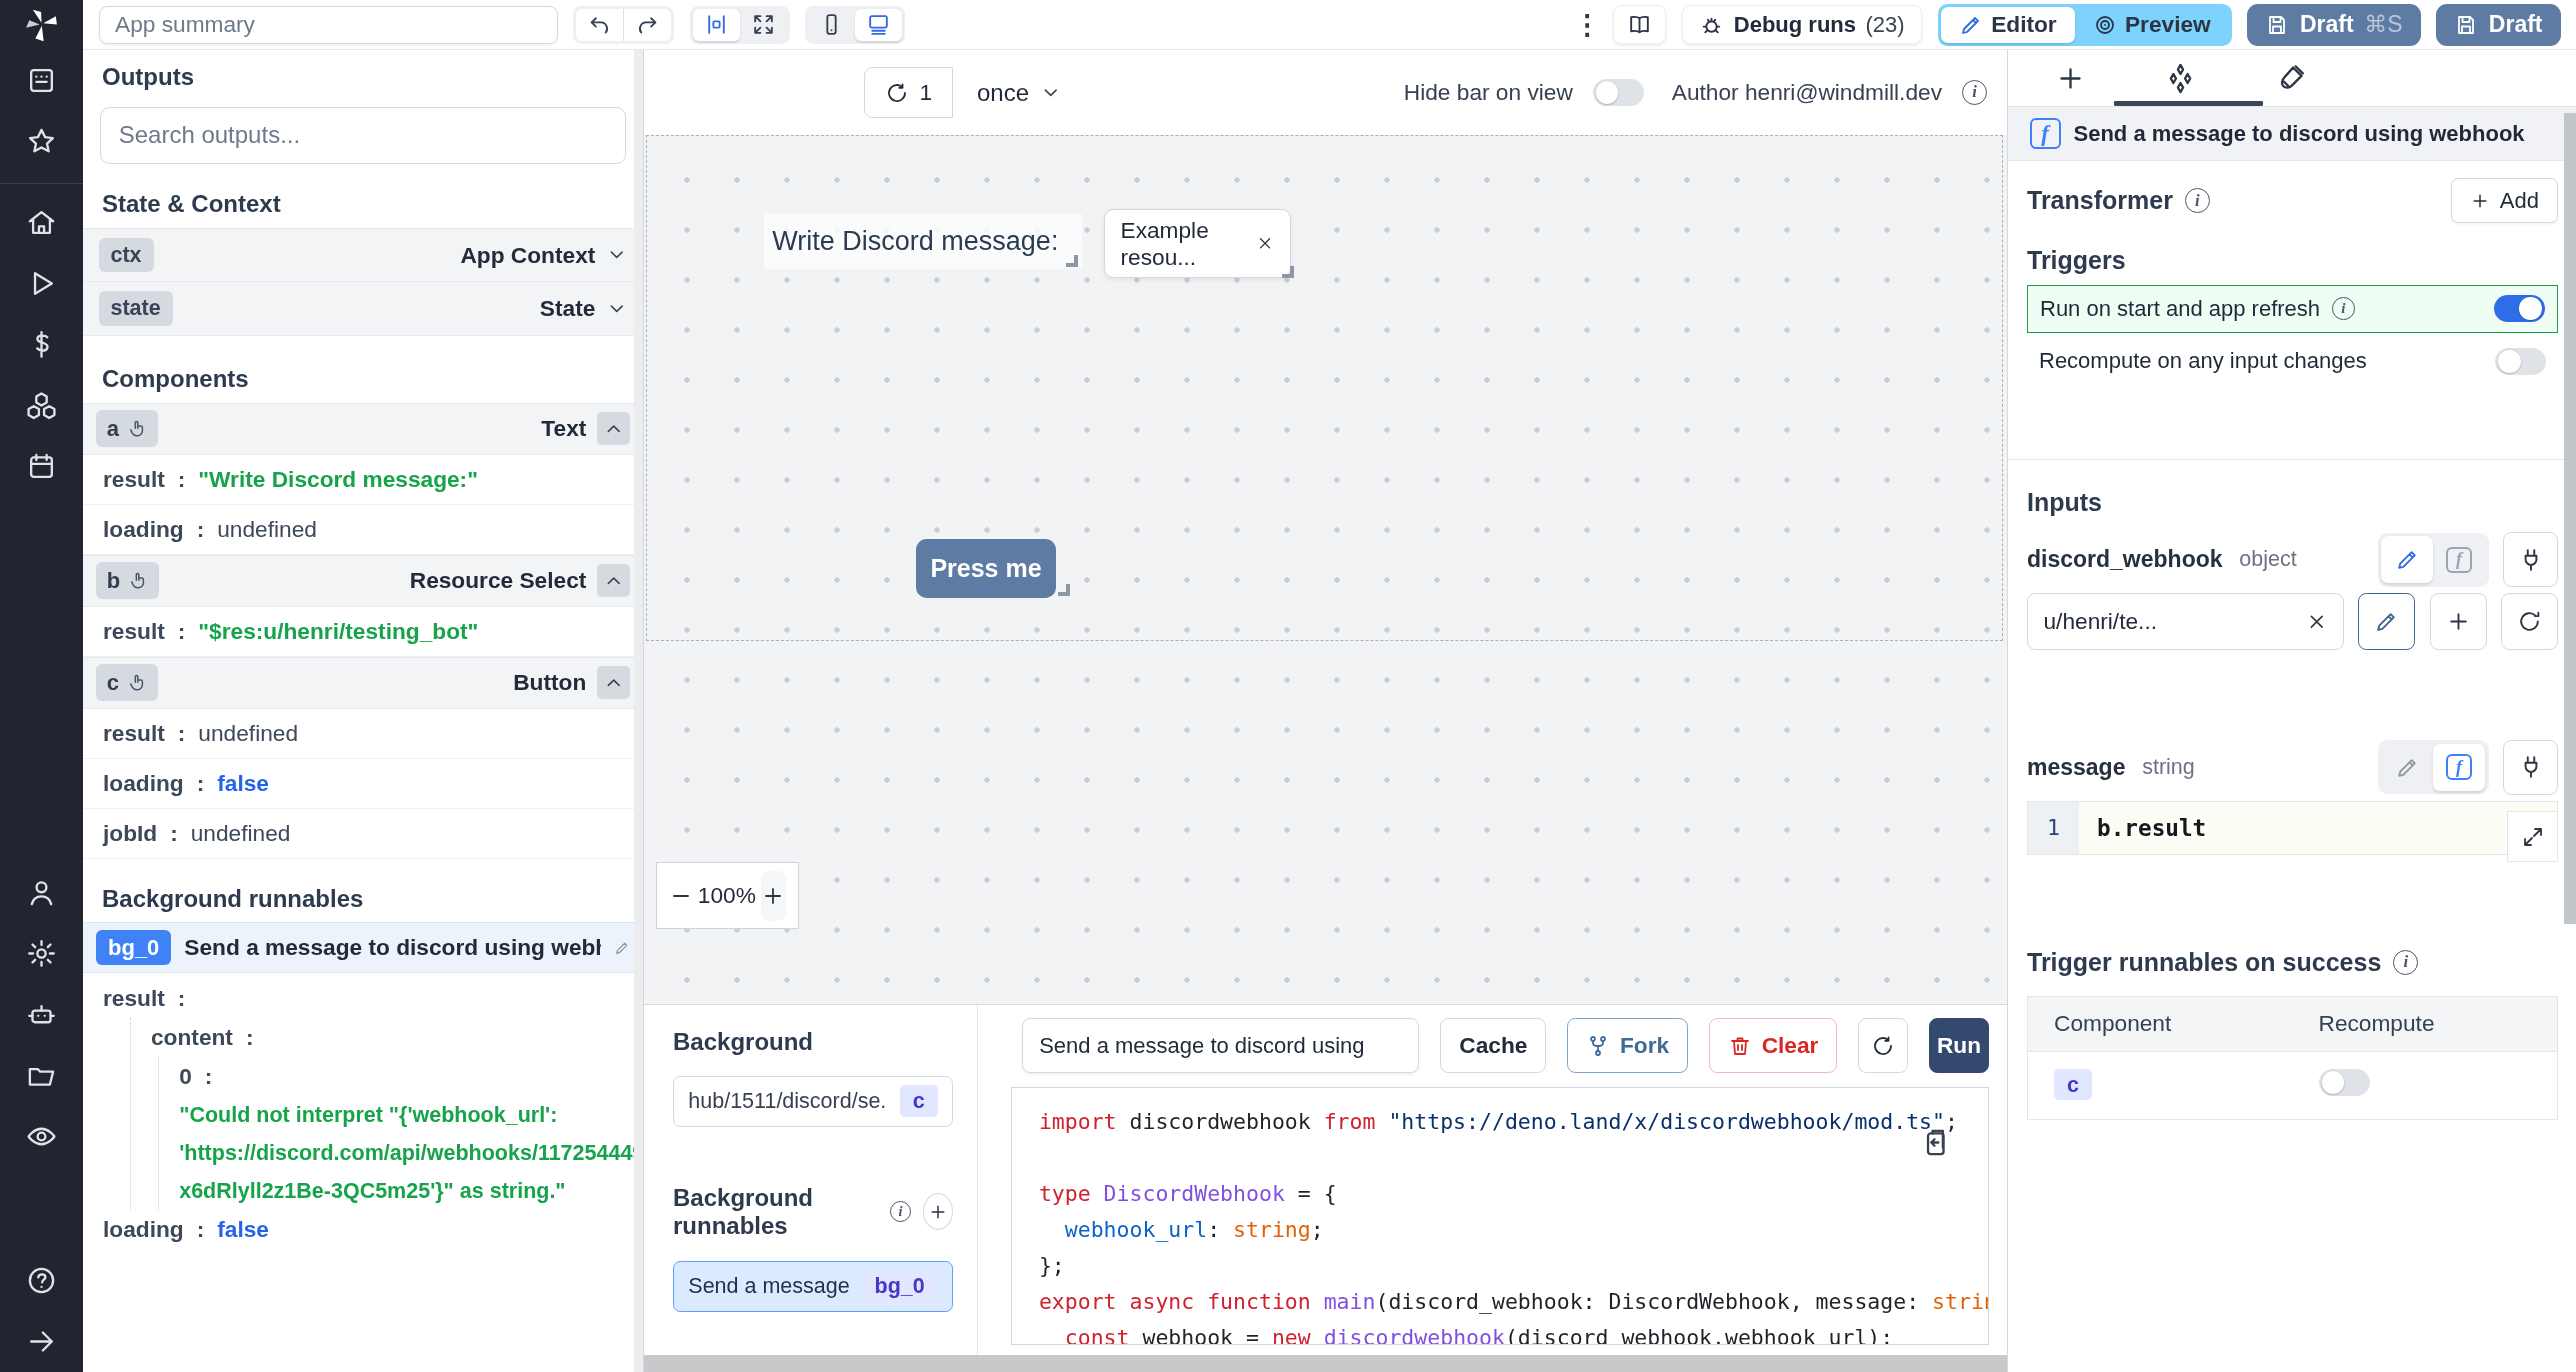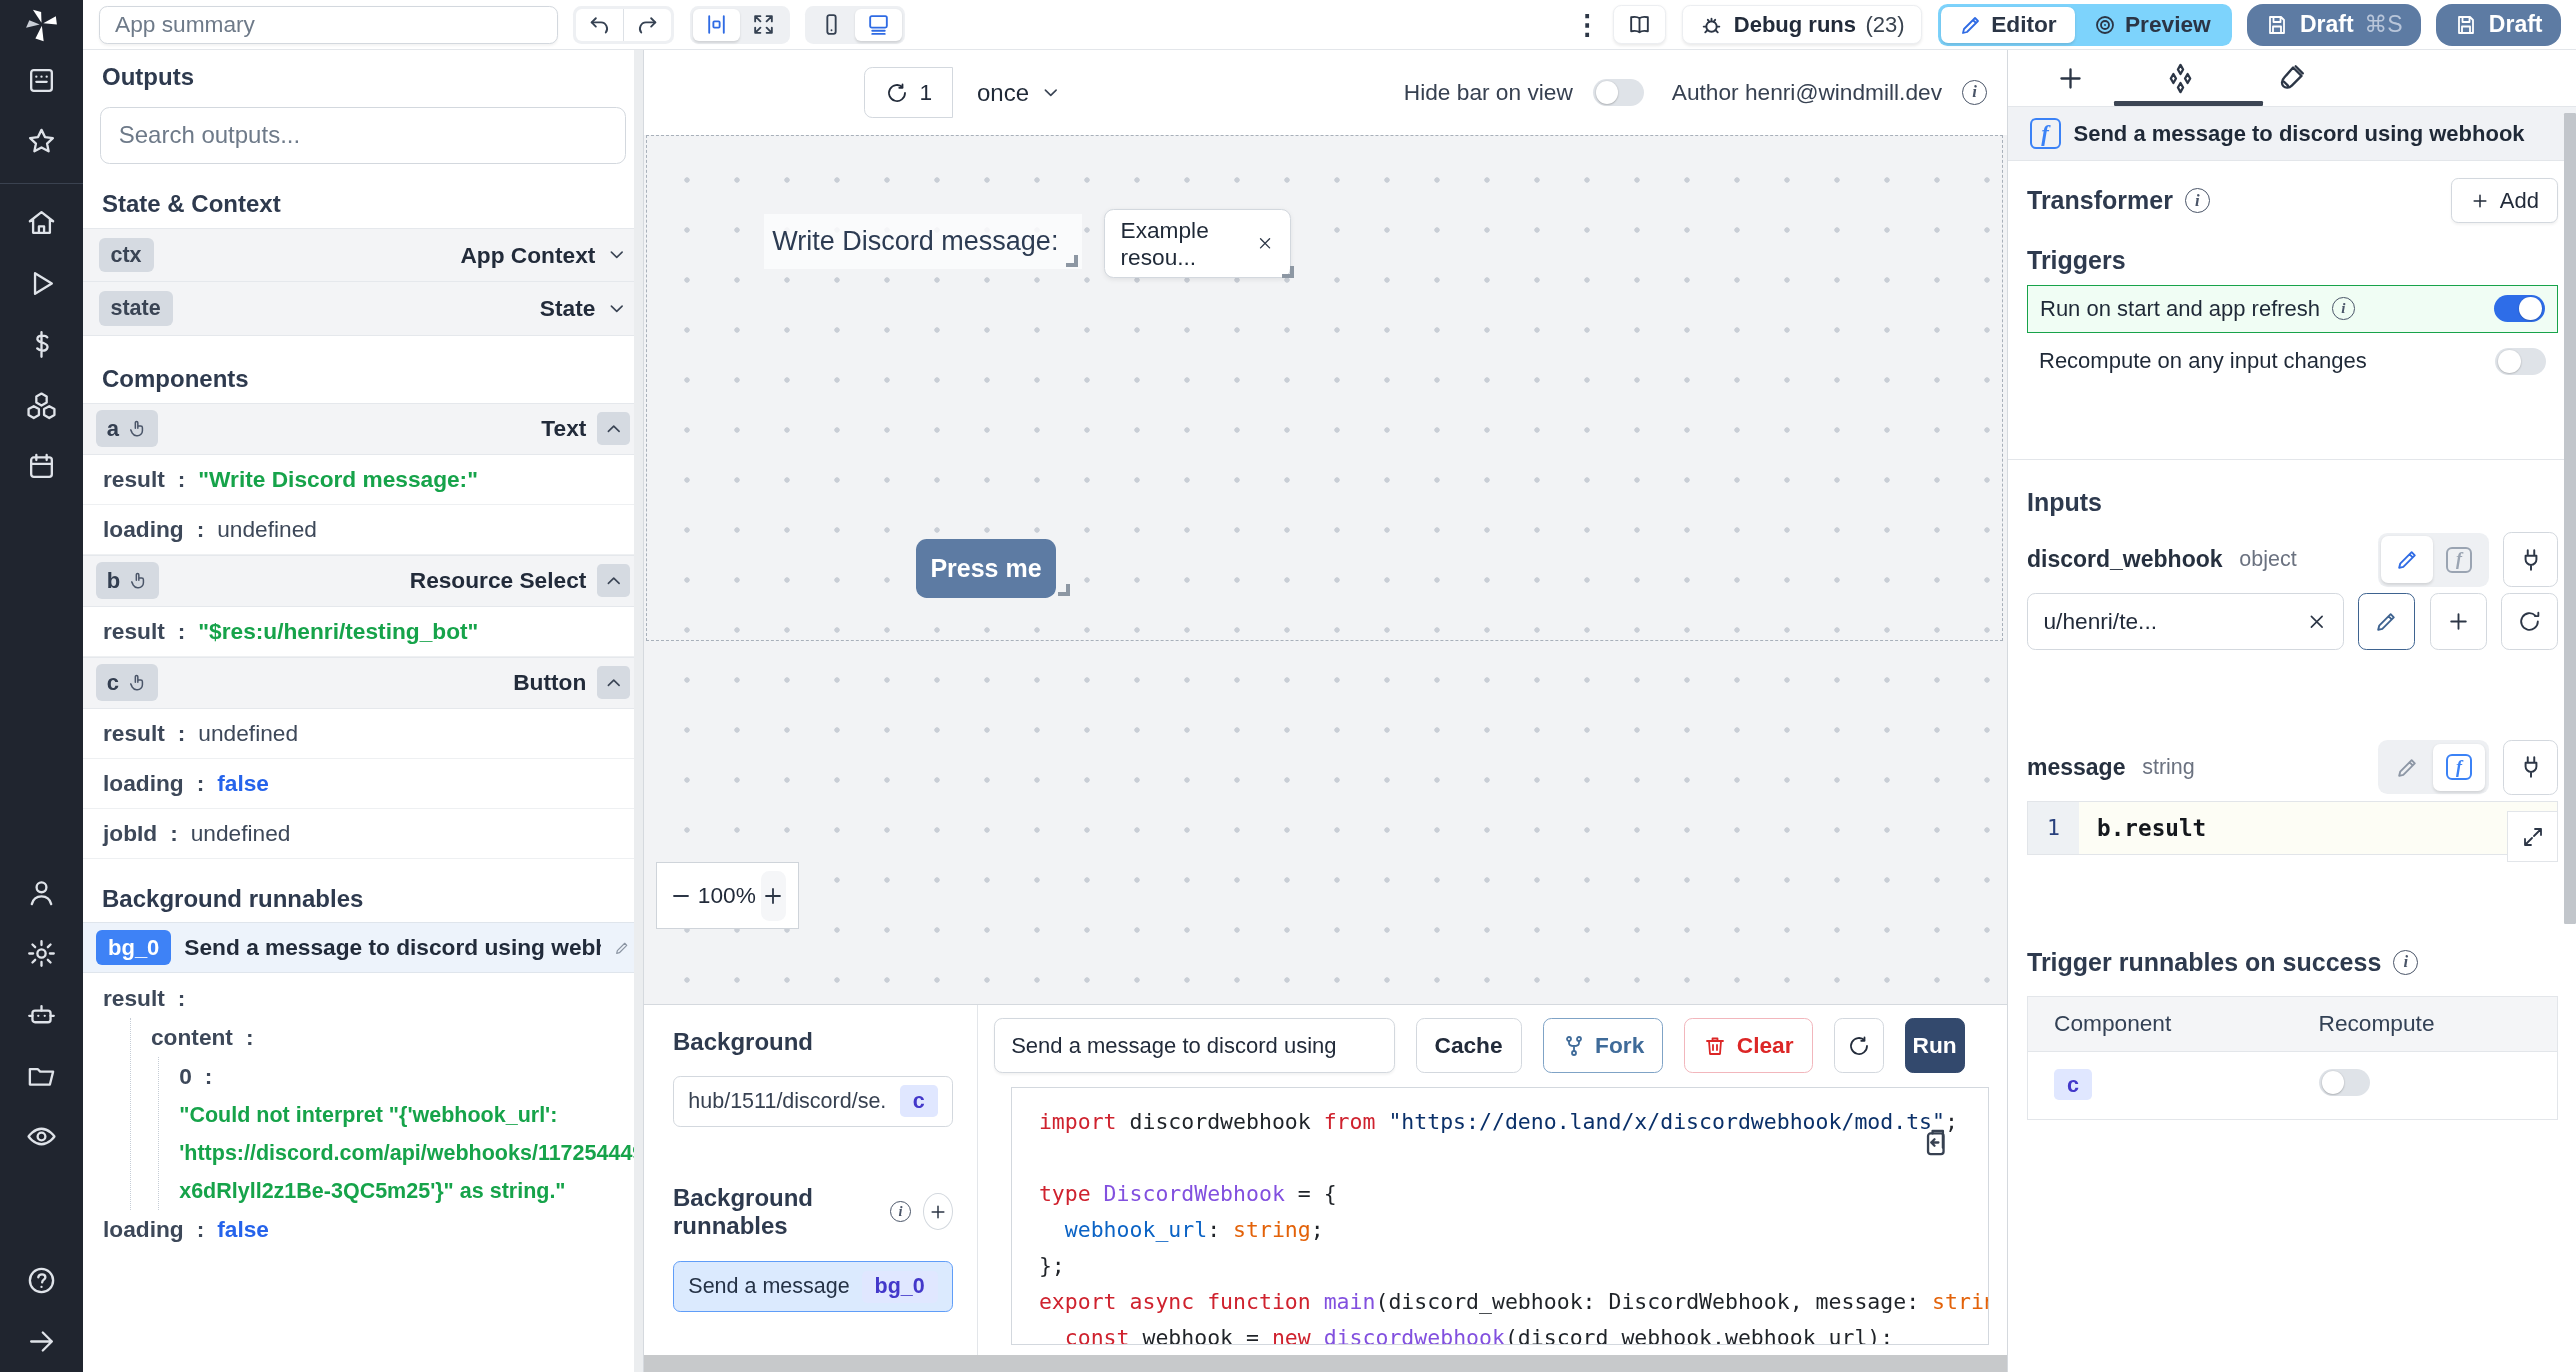--- a/index.html
+++ b/index.html
@@ -29,21 +29,21 @@
   .tb-spacer { flex:1; }
   .kebab { color:#2c3646; font-size:27.4px; letter-spacing:0; width:24px; text-align:center; cursor:pointer; font-weight:700; }
   .tb-btn { height:39px; background:#fff; border:0.6px solid #eceef1; box-shadow:0 1.2px 3px rgba(0,0,0,.08); border-radius:8.3px; display:flex; align-items:center; justify-content:center; padding:0 16.7px; gap:9.5px; color:#222b3a; font-weight:700; font-size:22px; cursor:pointer; }
   .tb-btn svg { width:25px; height:25px; color:#2c3646; }
   .tb-count { font-weight:400; color:#39434f; }
   .seg { display:flex; background:#7dd3fc; border-radius:9.5px; padding:3px; height:42px; }
   .seg-cell { display:flex; align-items:center; gap:8.3px; padding:0 18px; border-radius:7.2px; font-weight:700; font-size:22.7px; color:#2b3545; cursor:pointer; }
   .seg-cell.active { background:#fff; box-shadow:0 1.2px 3px rgba(0,0,0,.12); }
   .seg-cell svg { width:24px; height:24px; }
   .pencil-blue { color:#2f6be4; }
-  .slate-btn { height:42px; background:#5d7ba3; border-radius:16px; color:#fff; display:flex; align-items:center; gap:10.7px; padding:0 18px; font-weight:700; font-size:23px; cursor:pointer; }
+  .slate-btn { height:42px; background:#5d7ba3; border-radius:11px; color:#fff; display:flex; align-items:center; gap:10.7px; padding:0 18px; font-weight:700; font-size:23px; cursor:pointer; }
   .slate-btn svg { width:24px; height:24px; color:#fff; }
   .shortcut { color:#b9c6da; font-weight:400; }
 
   
   .content { position:absolute; left:83px; top:50px; right:0; bottom:0; display:flex; }
 
   
   .outputs { width:561px; background:#fff; border-right:1.2px solid #d5d9de; position:relative; overflow:hidden; padding-top:13px; }
   .outputs::after { content:""; position:absolute; right:0; top:0; bottom:0; width:9.5px; background:#ebedef; }
   .sec-title { font-size:24px; font-weight:700; color:#2e3a4e; margin:0 0 0 19px; }
@@ -108,21 +108,21 @@
   .run-item .nm { font-size:21.5px; color:#374151; white-space:nowrap; overflow:hidden; flex:1; }
   .c-badge { background:#e0e7ff; color:#4338ca; font-weight:700; border-radius:4.8px; padding:3.6px 13px; font-size:21.5px; }
   .bgrun-head { margin-top:57px; display:flex; align-items:center; gap:9.5px; }
   .bgrun-head h3 { font-size:24px; color:#2e3a4e; }
   .plus-circle { width:37px; height:37px; border:1.2px solid #d3d8de; border-radius:50%; display:flex; align-items:center; justify-content:center; color:#2c3646; background:#fff; cursor:pointer; margin-left:2.4px; }
   .plus-circle svg { width:20px; height:20px; }
   .run-item.selected { margin-top:21.5px; background:#dbeafe; border:1.8px solid #5f9df8; }
   .run-item.selected .nm { color:#253246; }
 
   .code-col { flex:1; padding:13px 18px 0 15.5px; display:flex; flex-direction:column; min-width:0; }
-  .code-head { display:flex; gap:21px; align-items:center; }
+  .code-head { display:flex; gap:21px; align-items:center;margin-left:28px; }
   .name-input { width:401px; height:55px; border:1.2px solid #d3d8de; border-radius:8.3px; box-shadow:0 1.2px 2.4px rgba(0,0,0,.05); display:flex; align-items:center; padding:0 16.7px; font-size:22px; color:#222b3a; background:#fff; }
   .hbtn { height:55px; border:1.2px solid #d3d8de; border-radius:8.3px; background:#fff; display:flex; align-items:center; justify-content:center; gap:9.5px; padding:0 18px; font-weight:700; font-size:22.7px; color:#222b3a; cursor:pointer; }
   .hbtn svg { width:24px; height:24px; }
   .hbtn.fork { border-color:#7fa3c6; color:#3f6b99; }
   .hbtn.clear { border-color:#f2b6bc; color:#dc2626; }
   .hbtn.icon-only { width:50px; padding:0; }
   .hbtn.run { background:#33496d; border-color:#33496d; color:#fff; width:60px; }
   .code-box { margin-top:14.3px; flex:1; border:1.2px solid #d3d8de; background:#fff; position:relative; overflow:hidden; margin-bottom:27.4px;margin-left:17px; }
   .code-lines { padding:15.5px 0 0 27.4px; font-family:"DejaVu Sans Mono", monospace; font-size:21.5px; line-height:36px; white-space:pre; }
   .tk-k { color:#cf222e; } .tk-s { color:#0a3069; } .tk-t { color:#8250df; } .tk-p { color:#0b63c5; } .tk-o { color:#e36209; } .tk-d { color:#1f2328; }

